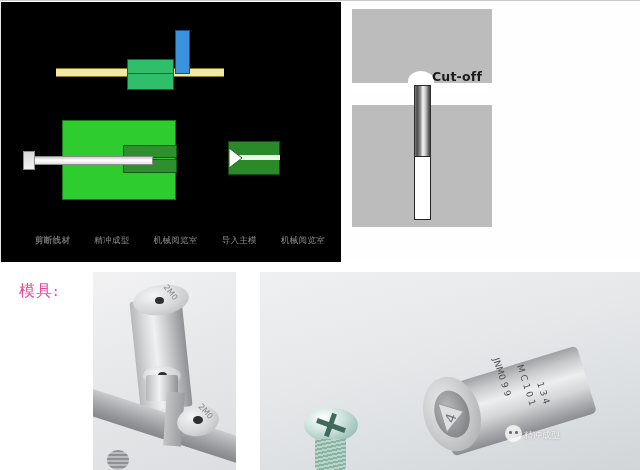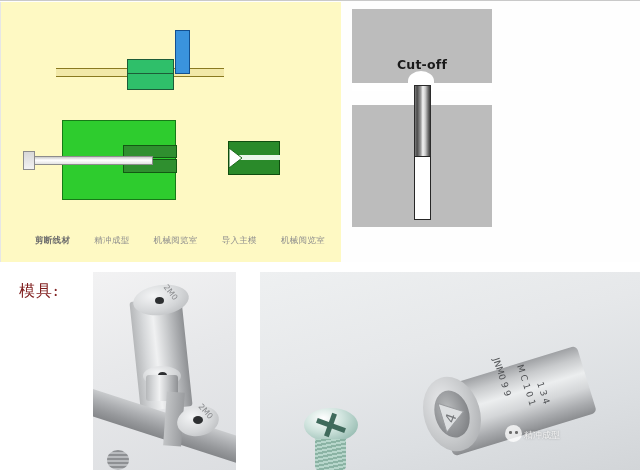--- a/index.html
+++ b/index.html
@@ -29,21 +29,21 @@
     width: 640px; height: 262px;
     background: #fefefe;
     border-top: 1px solid #c9c9c9;
   }
 
   
   #schematic-panel {
     position: absolute;
     left: 0; top: 1px;
     width: 340px; height: 260px;
-    background: #fef9c3;
+    background: #000000;
     border-left: 1px solid #e6e6e6;
   }
 
   
   .wire-rod {
     position: absolute;
     background: #f2e9a8;
     border-top: 1.5px solid #8a7a20;
     border-bottom: 1.5px solid #8a7a20;
   }
@@ -107,21 +107,21 @@
     position: absolute;
     width: 140px;
     text-align: center;
     font-family: "DejaVu Sans", sans-serif;
     font-weight: bold;
     font-size: 12.5px;
     color: #1a1a1a;
     letter-spacing: 0.2px;
     z-index: 6;
   }
-  #label-cutoff { top: 48px; }
+  #label-cutoff { top: 60px; padding-left: 35px; }
   #label-blow   { top: 62px; }
 
   
   .notch {
     position: absolute;
     background: #ffffff;
     z-index: 3;
   }
   .dome {
     position: absolute;
@@ -172,21 +172,21 @@
     position: absolute;
     left: 0; top: 262px;
     width: 640px; height: 208px;
     background: #ffffff;
   }
   #dies-label {
     position: absolute;
     left: 19px; top: 281px;
     font-family: "DejaVu Serif", serif;
     font-size: 16px;
-    color: #7f1d1d;
+    color: #ec4899;
     letter-spacing: 1px;
   }
 
   .photo {
     position: absolute;
     overflow: hidden;
     background: #e9eaec;
   }
   #photo-left  { left: 93px;  top: 272px; width: 143px; height: 198px; }
   #photo-right { left: 260px; top: 272px; width: 380px; height: 198px; }

